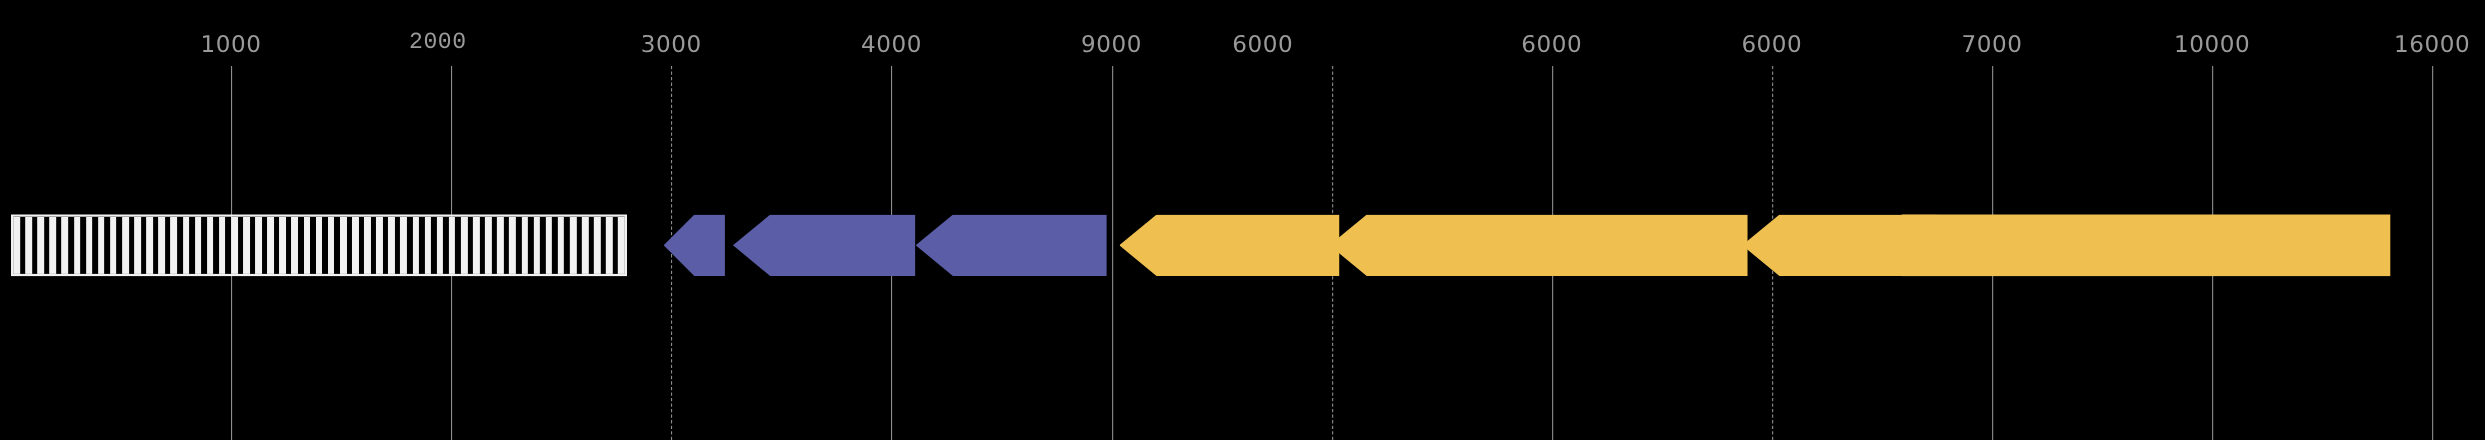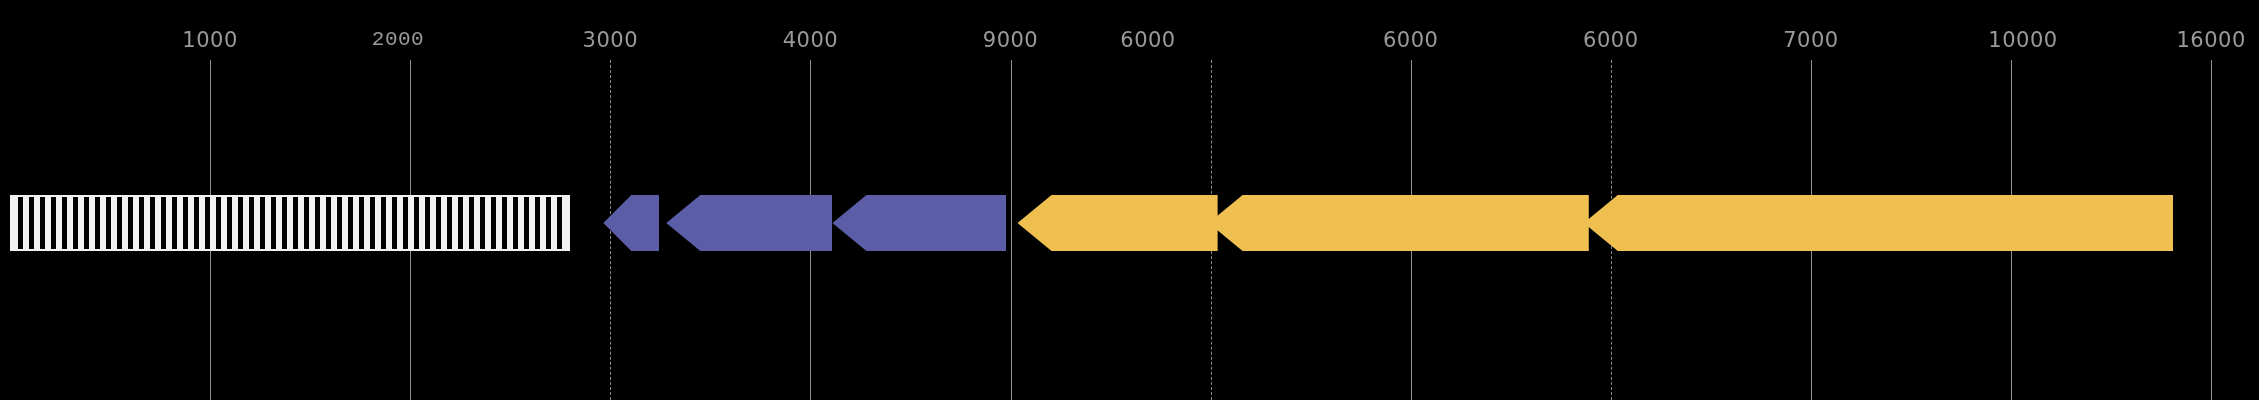--- a/index.html
+++ b/index.html
@@ -79,21 +79,21 @@
     <div id="ticklabels">
         <div class="tick-label" style="left: 210.1px;">1000</div>
         <div class="tick-label" style="left: 398px; font-family: Liberation Mono, monospace;">2000</div>
         <div class="tick-label" style="left: 610.3px;">3000</div>
         <div class="tick-label" style="left: 810.4px;">4000</div>
         <div class="tick-label" style="left: 1010.5px;">9000</div>
         <div class="tick-label" style="left: 1148px;">6000</div>
         <div class="tick-label" style="left: 1410.7px;">6000</div>
         <div class="tick-label" style="left: 1610.8px;">6000</div>
         <div class="tick-label" style="left: 1810.9px;">7000</div>
-        <div class="tick-label" style="left: 2011px; margin-left: 12px;">10000</div>
+        <div class="tick-label" style="left: 2011px;">10000</div>
         <div class="tick-label" style="left: 2211.1px;">16000</div>
       </div>
   </div>
 
   <div class="track" id="track">
       <div class="feature hatched" style="left: 10px; width: 560.28px;"></div>
       <div class="feature arrow-left" style="left: 603.297px; width: 56.028px; background: rgb(91, 94, 166); --head: 28.013999999999953px;"></div>
       <div class="feature arrow-left" style="left: 666.328px; width: 166.083px; background: rgb(91, 94, 166); --head: 34px;"></div>
       <div class="feature arrow-left" style="left: 832.411px; width: 174.087px; background: rgb(91, 94, 166); --head: 34px;"></div>
       <div class="feature arrow-left" style="left: 1017.5px; width: 200.1px; background: rgb(239, 192, 80); --head: 34px;"></div>

